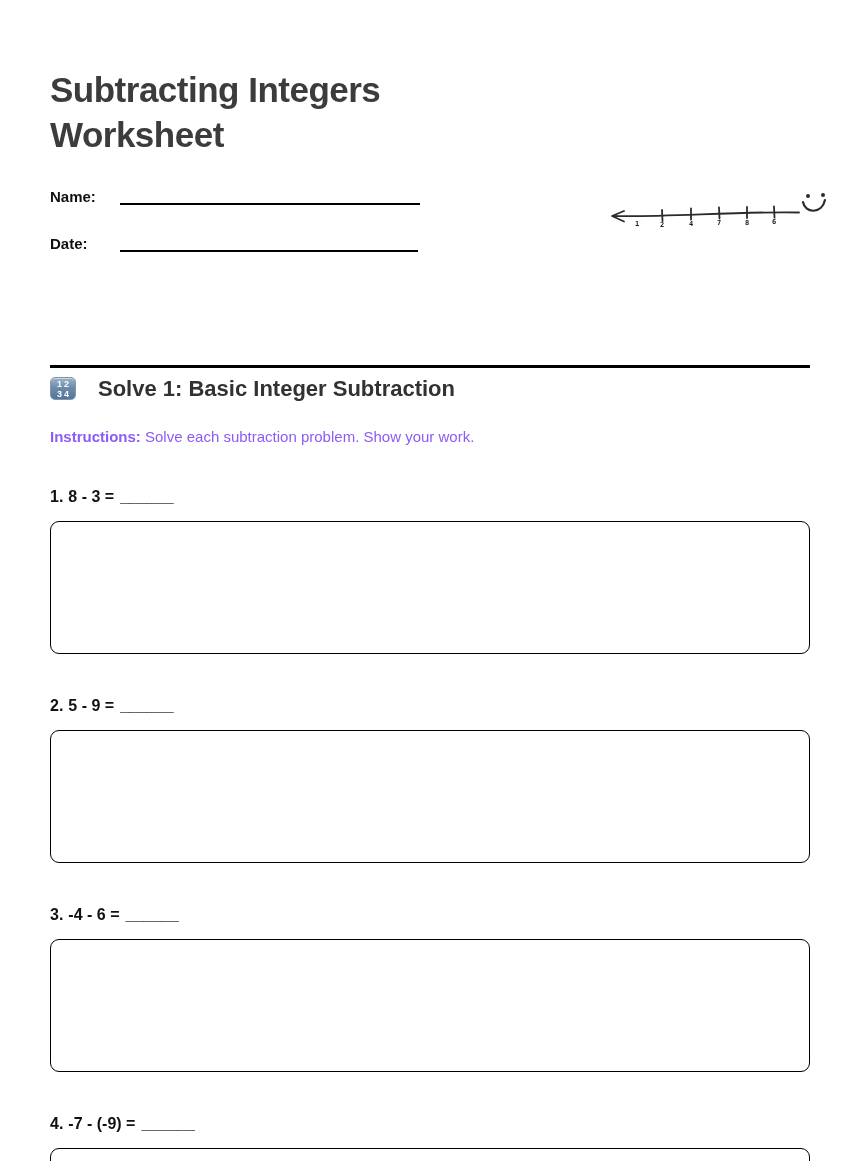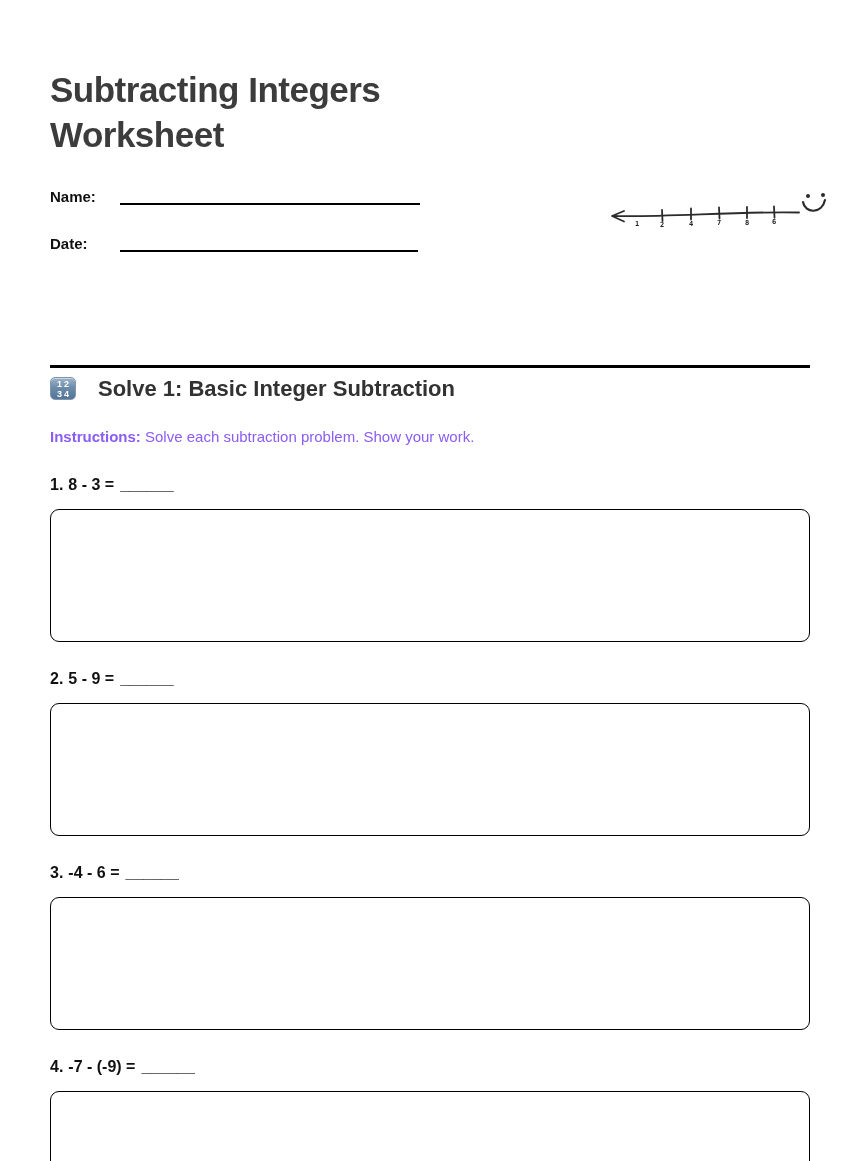--- a/index.html
+++ b/index.html
@@ -46,21 +46,21 @@
     letter-spacing: 2px; text-indent: 2px;
     box-sizing: border-box;
   }
   .heading-text { font-size: 22px; font-weight: 700; color: #323232; }
   
   .instructions { margin-top: 26px; font-size: 15px; color: #8b5cf6; }
   .instructions b { font-weight: 700; }
   
   .problems { margin-top: 30px; }
   .problem + .problem { margin-top: 27px; }
-  .problem-label { font-size: 16px; font-weight: 700; line-height: 20px; color: #111111; }
+  .problem-label { font-size: 16px; font-weight: 700; line-height: 20px; color: #111111; margin-top: 42px; }
   .problem-label .num { margin-right: 5px; }
   .problem-label .blank { margin-left: 6px; letter-spacing: 0; }
   .work-box {
     margin-top: 14px;
     width: 758px;
     height: 131px;
     border: 1.6px solid #000000;
     border-radius: 9px;
     background: #ffffff;
     box-sizing: content-box;

